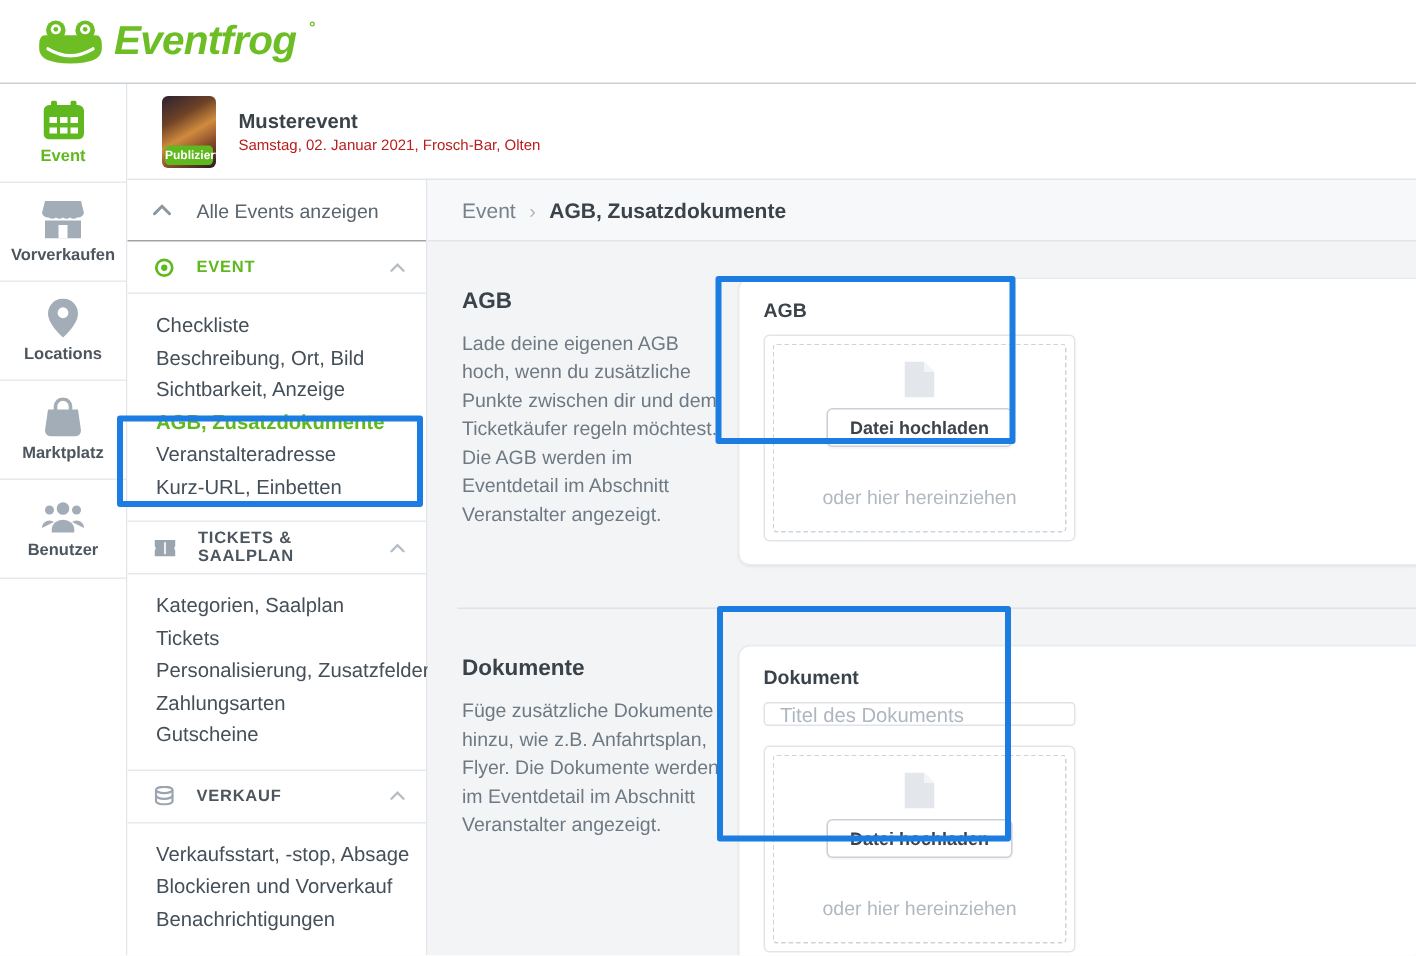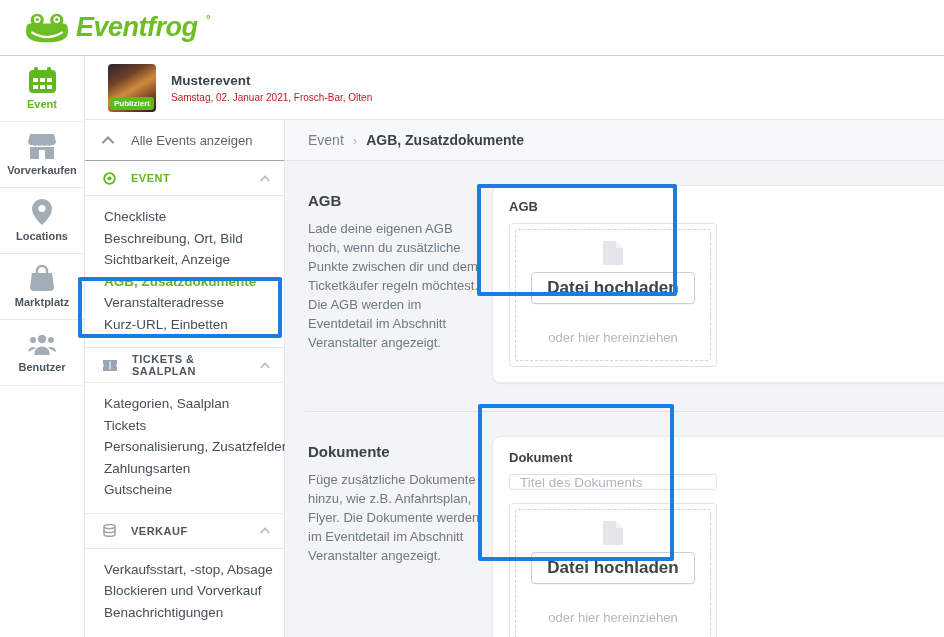--- a/index.html
+++ b/index.html
@@ -16,21 +16,21 @@
   
   .app { display:flex; height:581px; }
   .rail { width:85px; flex:none; border-right:1px solid #e2e6ea; background:#fff; }
   .rail-item { height:66px; border-bottom:1px solid #e7eaed; display:flex; flex-direction:column; align-items:center; justify-content:center; gap:5px; cursor:pointer; }
   .rail-item .lbl { font-size:11px; font-weight:700; color:#4d565f; }
   .rail-item.active .lbl { color:#5fb91e; }
   .right-col { flex:1; display:flex; flex-direction:column; min-width:0; }
 
   
   .event-header { height:64px; border-bottom:1px solid #e2e6ea; background:#fff; display:flex; align-items:center; padding-left:23px; }
-  .thumb { position:relative; width:48px; height:48px; border-radius:4px; flex:none; cursor:pointer;
+  .thumb { position:relative; width:36px; height:48px; border-radius:4px; flex:none; cursor:pointer;
            background:linear-gradient(150deg,#2c2130 0%,#6e4226 30%,#d08a3e 52%,#8a4c2a 72%,#241a26 100%);padding-left:32px; }
   .thumb-badge { position:absolute; left:2px; right:2px; bottom:2px; background:#5fb91e; color:#fff; font-size:8px; font-weight:700; text-align:center; border-radius:3px; padding:2px 0; }
   .event-meta { margin-left:15px; }
   .event-title { font-size:13.5px; font-weight:700; color:#3a424a; margin-bottom:4px; }
   .event-sub { font-size:10px; color:#b91c1c; }
 
   
   .content-row { flex:1; display:flex; min-height:0; }
   .subnav { width:200px; flex:none; background:#fff; border-right:1px solid #e2e6ea; }
   .subnav-all { height:41px; display:flex; align-items:center; gap:17px; padding-left:17px; border-bottom:1px solid #a3a3a3; cursor:pointer; }
@@ -54,21 +54,21 @@
   .left-col { width:184px; flex:none; padding-right:6px; }
   .left-col h3 { font-size:15px; font-weight:700; color:#3a424a; margin:7px 0 10px; }
   .left-col p { font-size:13px; line-height:19px; color:#6e7983; }
   .card-col { flex:1; min-width:0; }
   .card { background:#fff; border:1px solid #e8ebee; border-right:none; border-radius:8px 0 0 8px; box-shadow:0 1px 2px rgba(20,30,40,.06); padding:13px 16px 15px; }
   .card-label { font-size:13px; font-weight:700; color:#3a424a; margin-bottom:9px; }
   .title-input { display:block; width:208px; height:16px; border:1px solid #dfe3e8; border-radius:3px; padding:0 10px; font-size:13.5px; color:#3c434b; margin:9px 0 13px; font-family:inherit; outline:none; }
   .title-input::placeholder { color:#aeb7c0; }
   .upload-widget { width:208px; background:#fff; border:1px solid #e1e5e9; border-radius:4px; padding:5px; }
   .dropzone { border:1px dashed #ccd3da; border-radius:3px; display:flex; flex-direction:column; align-items:center; padding:11px 0 15px; }
-  .upload-btn { margin-top:7px; background:#fff; border:1px solid #c8cfd6; border-radius:4px; padding:5px 15px; font-size:17px; font-weight:700; color:#3c434b; box-shadow:0 1px 1px rgba(0,0,0,.04); cursor:pointer; font-family:inherit; }
+  .upload-btn { margin-top:7px; background:#fff; border:1px solid #c8cfd6; border-radius:4px; padding:5px 15px; font-size:12px; font-weight:700; color:#3c434b; box-shadow:0 1px 1px rgba(0,0,0,.04); cursor:pointer; font-family:inherit; }
   .drop-hint { margin-top:26px; font-size:13px; color:#b0b8c0; }
   .divider { border-top:1px solid #dfe3e7; margin-left:20px; }
 
   
   .anno { position:absolute; border:4px solid #1b7de2; border-radius:2px; pointer-events:none; z-index:10; }
   .anno-1 { left:78px; top:277px; width:204px; height:61px; }
   .anno-2 { left:477px; top:184px; width:200px; height:112px; }
   .anno-3 { left:478px; top:404px; width:196px; height:157px; }
 
   svg { display:block; }

